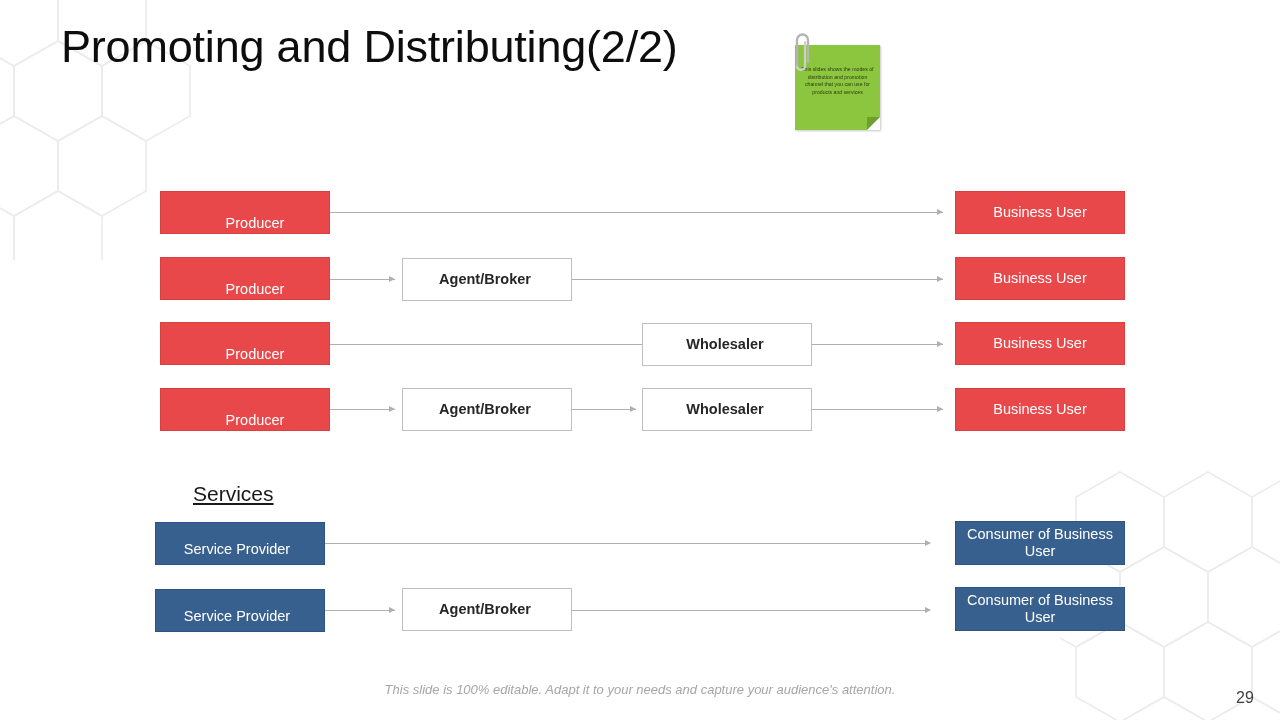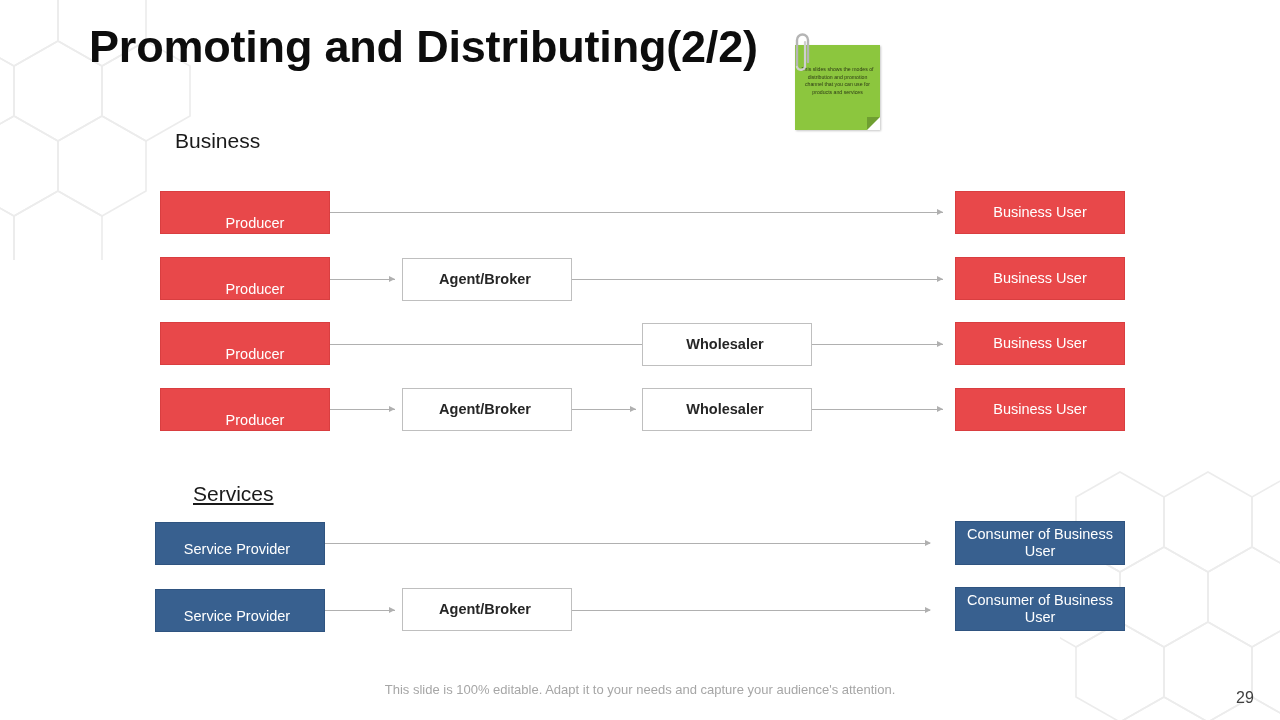--- a/index.html
+++ b/index.html
@@ -14,23 +14,23 @@
 
   
   .hex-deco{position:absolute;pointer-events:none;z-index:0;}
   .hex-tl{left:-46px;top:-40px;}
   .hex-br{right:-40px;bottom:-46px;}
 
   
   .slide-title{
     position:absolute;left:61px;top:21px;
     font-size:45px;line-height:52px;
-    color:#0d0d0d;font-weight:700;
+    color:#0d0d0d;font-weight:400;
     letter-spacing:-0.2px;
-    white-space:nowrap;z-index:5;margin-left:28px;
+    white-space:nowrap;z-index:5;
   }
 
   
   .sticky{
     position:absolute;left:795px;top:45px;
     width:85px;height:85px;z-index:6;
   }
   .sticky-paper{
     position:absolute;left:0;top:0;width:85px;height:85px;
     background:#8cc63e;
@@ -96,21 +96,21 @@
     border-top:3.5px solid transparent;
     border-bottom:3.5px solid transparent;
     border-left:6px solid #b0b0b0;
   }
 
   
   .footer-note{
     position:absolute;left:0;right:0;top:681px;
     text-align:center;
     font-size:13px;line-height:18px;
-    color:#a6a6a6;z-index:5;
+    color:#a6a6a6;z-index:5;font-style:italic;
   }
   .page-num{
     position:absolute;left:1236px;top:689px;
     font-size:16px;line-height:18px;color:#3f3f3f;z-index:5;
   }
 </style>
 </head>
 <body>
 
 <div class="slide">
@@ -151,21 +151,20 @@
     <div class="sticky-paper"></div>
     <svg class="clip" viewBox="0 0 26 40">
       <path d="M8 36 L8 9 A5.5 5.5 0 0 1 19 9 L19 31" fill="none" stroke="#b5b5b5" stroke-width="2.4" stroke-linecap="round"></path>
       <path d="M8 36 A4.2 4.2 0 0 0 16 36 L16 11" fill="none" stroke="#cfcfcf" stroke-width="2.2" stroke-linecap="round"></path>
     </svg>
     <div class="sticky-text">This slides shows the modes of distribution and promotion channel that you can use for products and services</div>
     <div class="sticky-fold"></div>
   </div>
 
   <div class="sec-label sec-business">
-    <div>Business</div>
   </div>
 
   <div class="conn" style="left:330px;top:212px;width:613px;"></div>
   <div class="arrowhead" style="left:937px;top:208.5px;"></div>
   <div class="node red left" style="left:160px;top:191px;width:170px;height:43px;">
     <span class="lbl">Producer</span>
   </div>
   <div class="node red" style="left:955px;top:191px;width:170px;height:43px;">
     <span class="lbl">Business User</span>
   </div>

